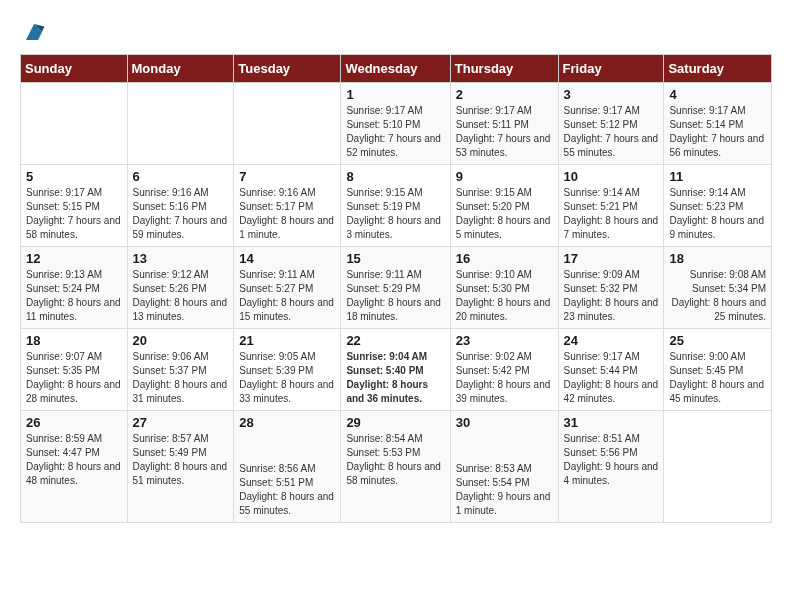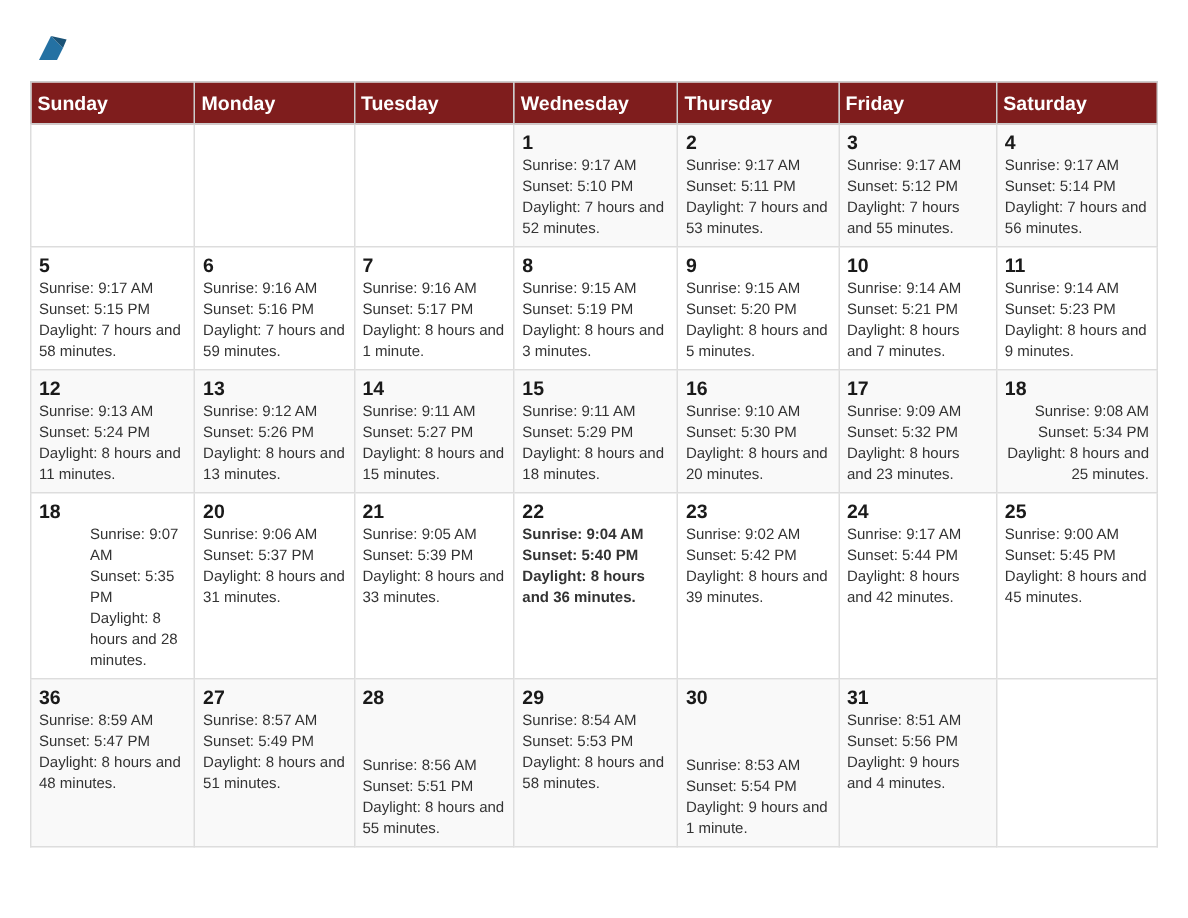--- a/index.html
+++ b/index.html
@@ -230,21 +230,21 @@
         <td>
           <span class="day-number">18</span>
           <div class="day-info" style="white-space: pre-line; text-align: right;">Sunrise: 9:08 AM
 Sunset: 5:34 PM
 Daylight: 8 hours and 25 minutes.</div>
         </td>
       </tr>
       <tr>
         <td>
           <span class="day-number">18</span>
-          <div class="day-info" style="white-space: pre-line; margin-left: 34px;">Sunrise: 9:07 AM
+          <div class="day-info" style="white-space: pre-line;">Sunrise: 9:07 AM
 Sunset: 5:35 PM
 Daylight: 8 hours and 28 minutes.</div>
         </td>
         <td>
           <span class="day-number">20</span>
           <div class="day-info" style="white-space: pre-line;">Sunrise: 9:06 AM
 Sunset: 5:37 PM
 Daylight: 8 hours and 31 minutes.</div>
         </td>
         <td>
@@ -273,23 +273,23 @@
         </td>
         <td>
           <span class="day-number">25</span>
           <div class="day-info" style="white-space: pre-line;">Sunrise: 9:00 AM
 Sunset: 5:45 PM
 Daylight: 8 hours and 45 minutes.</div>
         </td>
       </tr>
       <tr>
         <td>
-          <span class="day-number">36</span>
+          <span class="day-number">26</span>
           <div class="day-info" style="white-space: pre-line;">Sunrise: 8:59 AM
-Sunset: 5:47 PM
+Sunset: 4:47 PM
 Daylight: 8 hours and 48 minutes.</div>
         </td>
         <td>
           <span class="day-number">27</span>
           <div class="day-info" style="white-space: pre-line;">Sunrise: 8:57 AM
 Sunset: 5:49 PM
 Daylight: 8 hours and 51 minutes.</div>
         </td>
         <td>
           <span class="day-number">28</span>

